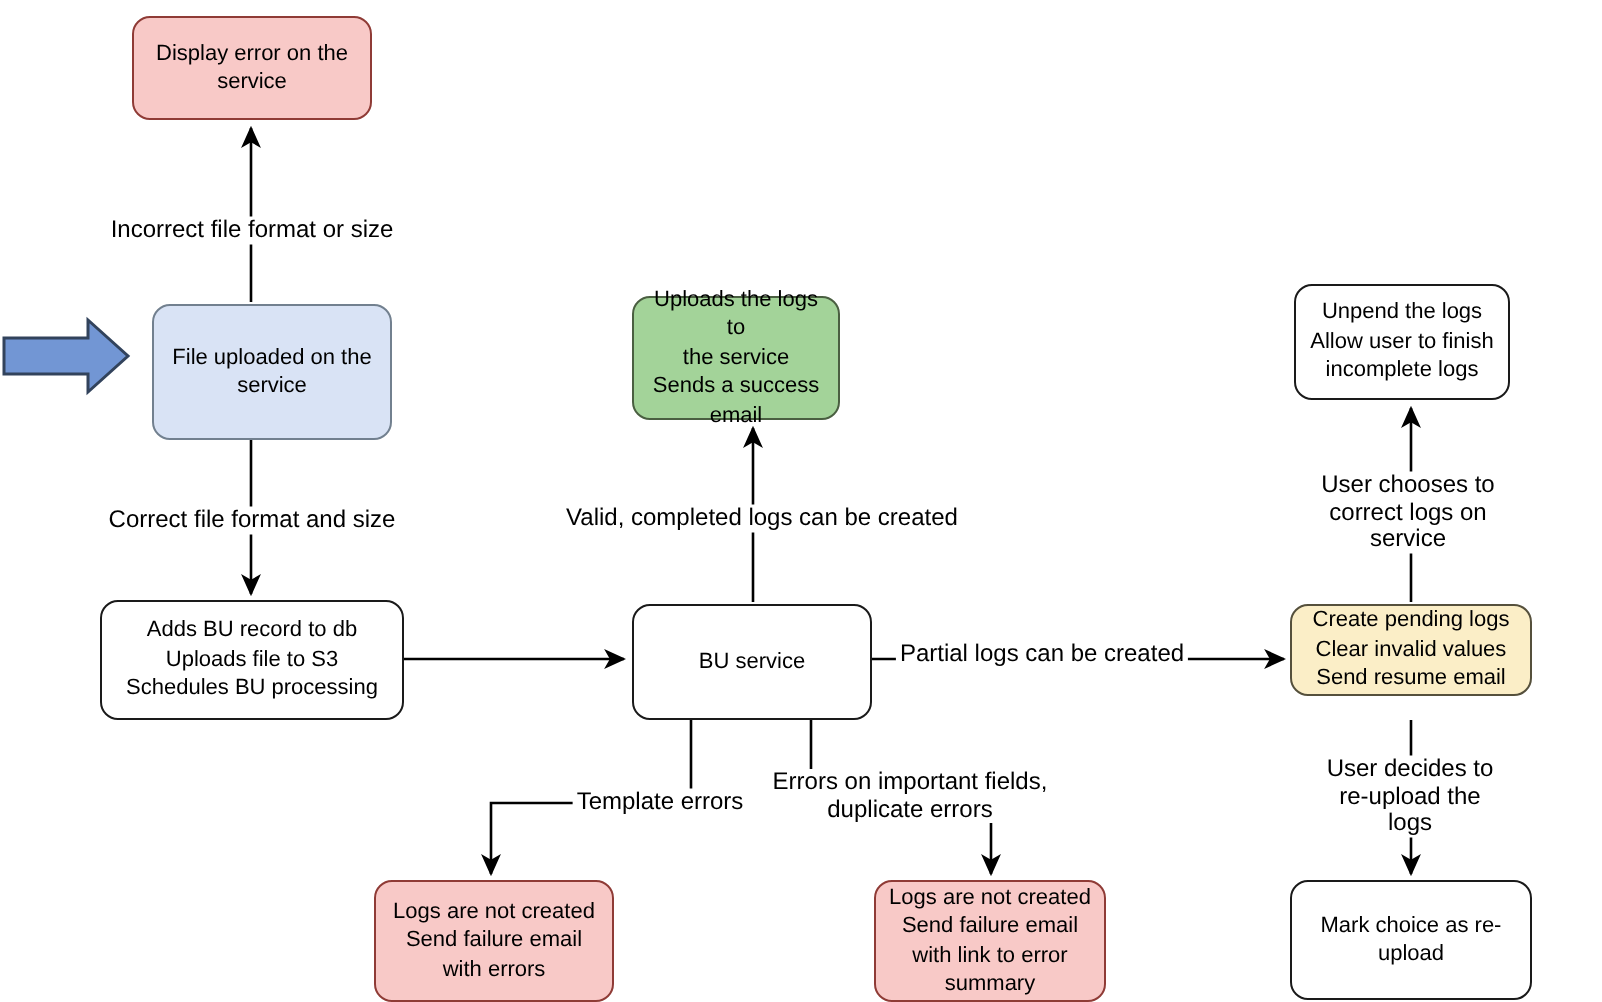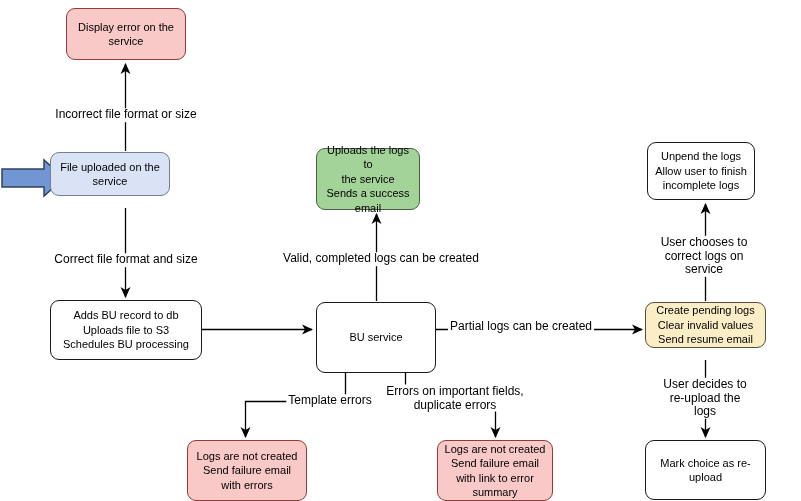--- a/index.html
+++ b/index.html
@@ -62,33 +62,33 @@
       <path d="M705.5,360 L705.5,437" marker-end="url(#arrowhead)"></path>
       <path d="M345.5,360 L345.5,401.5 L245.5,401.5 L245.5,437" marker-end="url(#arrowhead)"></path>
       <path d="M405.5,360 L405.5,399 L495.5,399 L495.5,437" marker-end="url(#arrowhead)"></path>
     </g>
     <polygon points="2,169 44,169 44,160 64,178 44,196 44,187 2,187" fill="var(--arrow-fill)" stroke="var(--arrow-border)" stroke-width="1.5"></polygon>
   </svg>
 
   <div class="node pink" style="left:66px;top:8px;width:120px;height:52px;">Display error on the
 service</div>
 
-  <div class="node blue" style="left:50px;top:152px;width:120px;height:44px;">File uploaded on the
+  <div class="node blue" style="left:76px;top:152px;width:120px;height:68px;">File uploaded on the
 service</div>
 
   <div class="node white" style="left:50px;top:300px;width:152px;height:60px;">Adds BU record to db
 Uploads file to S3
 Schedules BU processing</div>
 
   <div class="node green" style="left:316px;top:148px;width:104px;height:62px;">Uploads the logs to
 the service
 Sends a success
 email</div>
 
-  <div class="node white" style="left:316px;top:302px;width:120px;height:71px;">BU service</div>
+  <div class="node white" style="left:316px;top:302px;width:120px;height:58px;">BU service</div>
 
   <div class="node yellow" style="left:645px;top:302px;width:121px;height:46px;">Create pending logs
 Clear invalid values
 Send resume email</div>
 
   <div class="node white" style="left:647px;top:142px;width:108px;height:58px;">Unpend the logs
 Allow user to finish
 incomplete logs</div>
 
   <div class="node white" style="left:645px;top:440px;width:121px;height:60px;">Mark choice as re-

